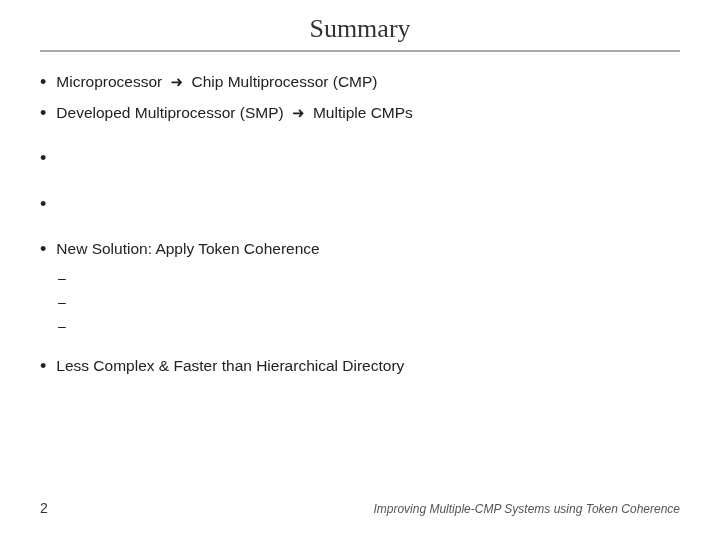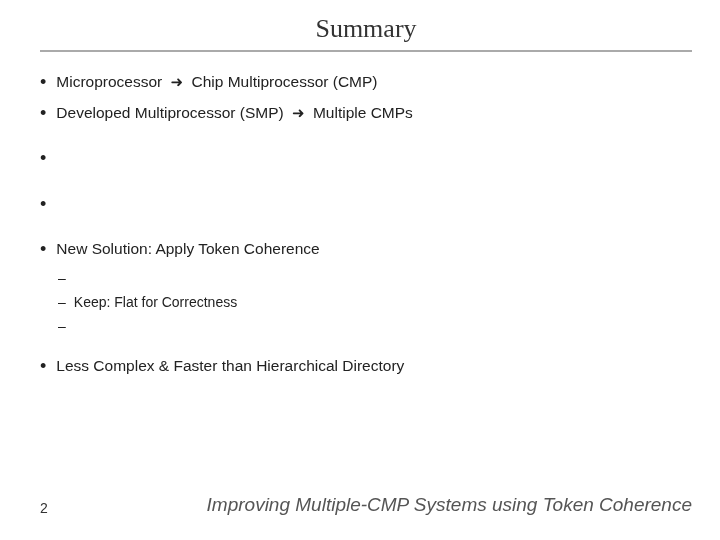--- a/index.html
+++ b/index.html
@@ -15,21 +15,21 @@
       font-family: Arial, Helvetica, sans-serif;
       font-size: 15px;
       color: #222222;
       overflow: hidden;
       position: relative;
     }
 
     .slide-container {
       width: 720px;
       height: 540px;
-      padding: 0 28px 20px 40px;
+      padding: 0 40px 20px 40px;
       display: flex;
       flex-direction: column;
     }
 
     .title-section {
       text-align: center;
       padding: 14px 0 6px 0;
       border-bottom: 2px solid #aaaaaa;
       margin-bottom: 10px;
     }
@@ -102,21 +102,21 @@
       padding: 6px 0 4px 0;
       border-top: none;
     }
 
     .footer-page {
       font-size: 14px;
       color: #333333;
     }
 
     .footer-title {
-      font-size: 19px;
+      font-size: 12px;
       color: #555555;
       font-style: italic;
     }
   </style>
 </head>
 <body>
 
 <div class="slide-container">
 
   <div class="title-section">
@@ -160,21 +160,20 @@
       <div class="bullet-item">
         <span class="bullet-dot">•</span>
         <span class="bullet-text">New Solution:  Apply Token Coherence</span>
       </div>
       <div class="sub-bullets">
         <div class="sub-bullet-item">
           <span class="sub-dash">–</span>
         </div>
         <div class="sub-bullet-item">
           <span class="sub-dash">–</span>
-          <span>Keep: Flat for Correctness</span>
         </div>
         <div class="sub-bullet-item">
           <span class="sub-dash">–</span>
         </div>
       </div>
     </div>
 
     <div class="bullet-group">
       <div class="bullet-item">
         <span class="bullet-dot">•</span>

